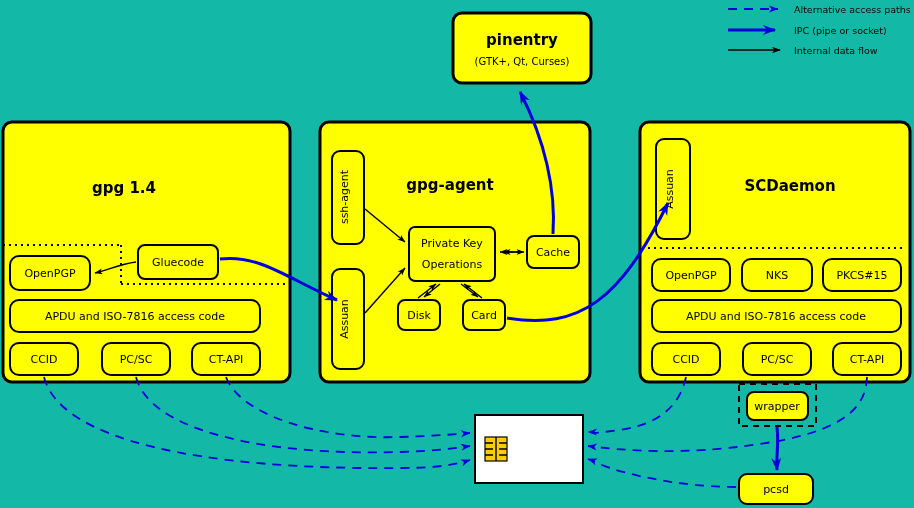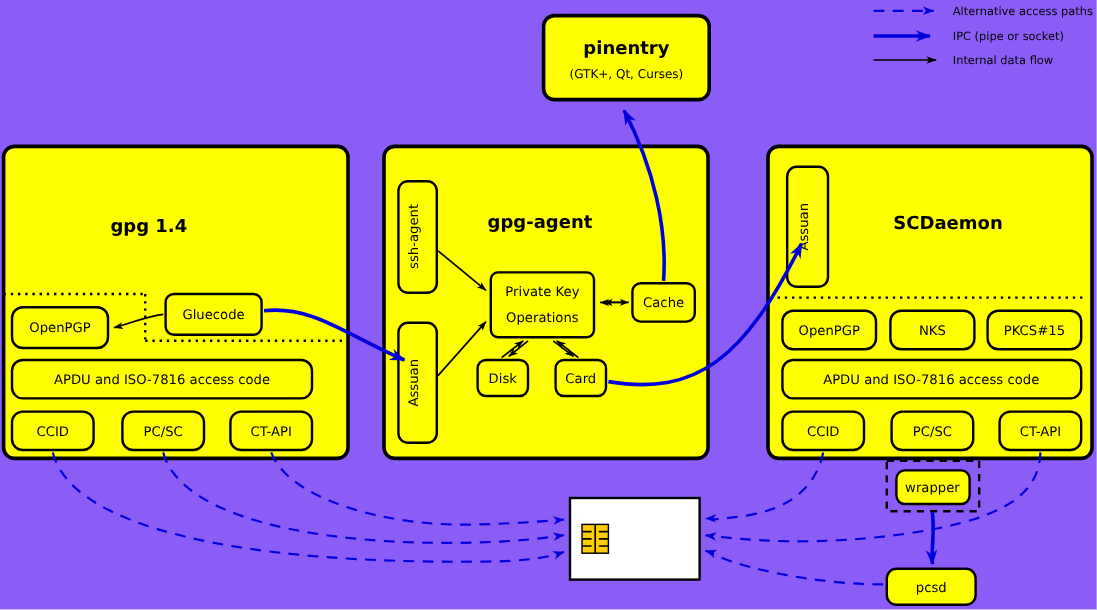--- a/index.html
+++ b/index.html
@@ -1,18 +1,18 @@
 <!DOCTYPE html>
 <html><head>
 <meta charset="utf-8">
 <style>
   html,body{margin:0;padding:0;background:#ffffff;}
   body{width:914px;height:508px;overflow:hidden;
        font-family:"DejaVu Sans","Liberation Sans",sans-serif;}
-  #stage{position:relative;width:914px;height:508px;background:#8b5cf6;}
+  #stage{position:relative;width:914px;height:508px;background:#14b8a6;}
   svg{position:absolute;top:0;left:0;width:914px;height:508px;}
   .bx{fill:#ffff00;stroke:#000;stroke-width:2;}
   .bxw{fill:#ffffff;stroke:#000;stroke-width:2;}
   .big{fill:#ffff00;stroke:#000;stroke-width:3;}
   .dash-reg{fill:none;stroke:#000;stroke-width:2;stroke-dasharray:6 5;}
   .dot-reg{fill:none;stroke:#000;stroke-width:2;stroke-dasharray:2 4;}
   .flow{fill:none;stroke:#000;stroke-width:1.4;}
   .ipc{fill:none;stroke:#0000dd;stroke-width:3;}
   .alt{fill:none;stroke:#0000dd;stroke-width:1.8;stroke-dasharray:9 7;}
   text{font-family:"DejaVu Sans","Liberation Sans",sans-serif;fill:#000;}

